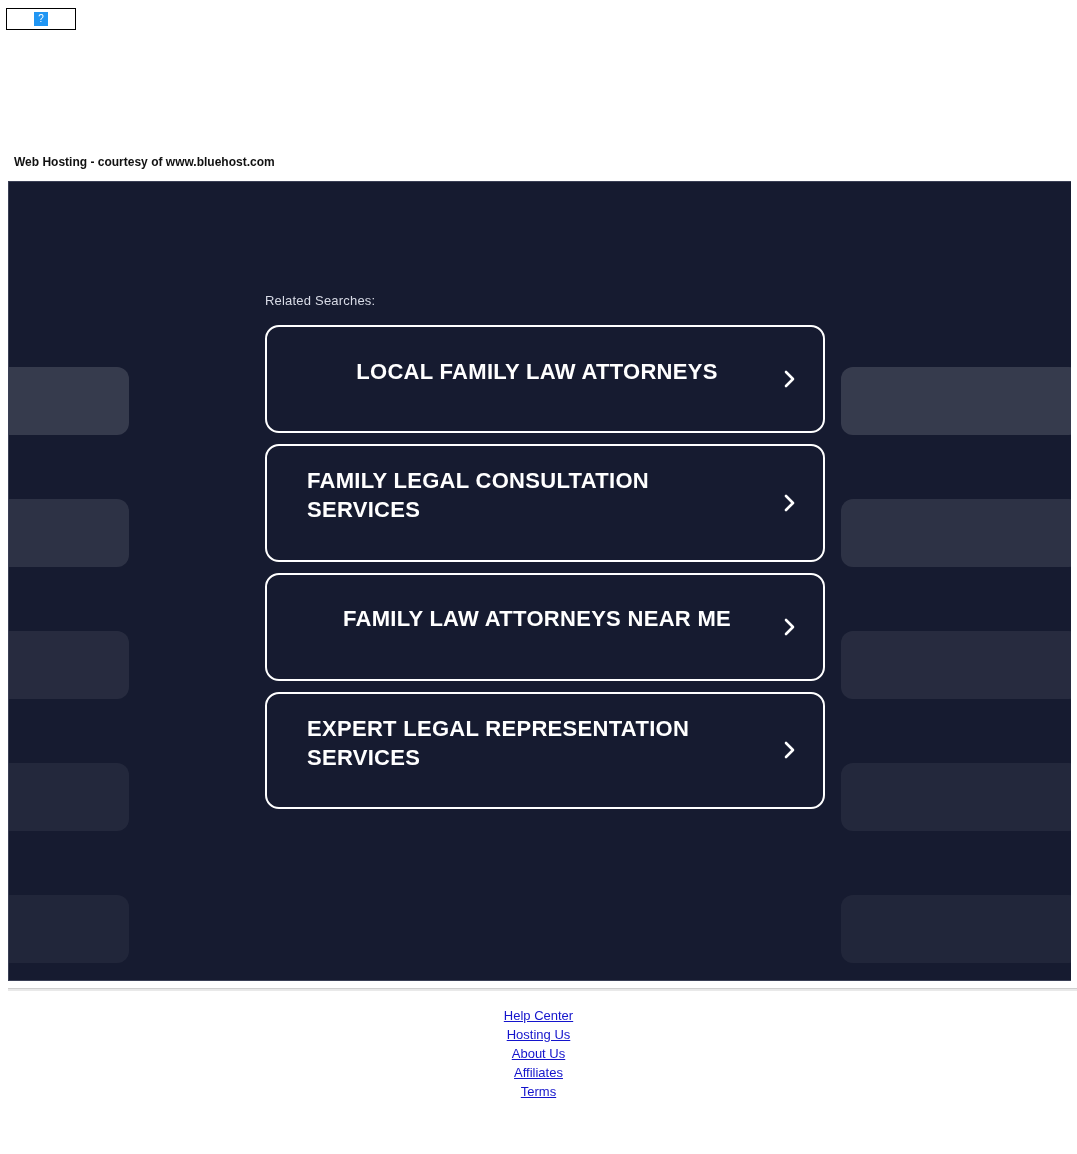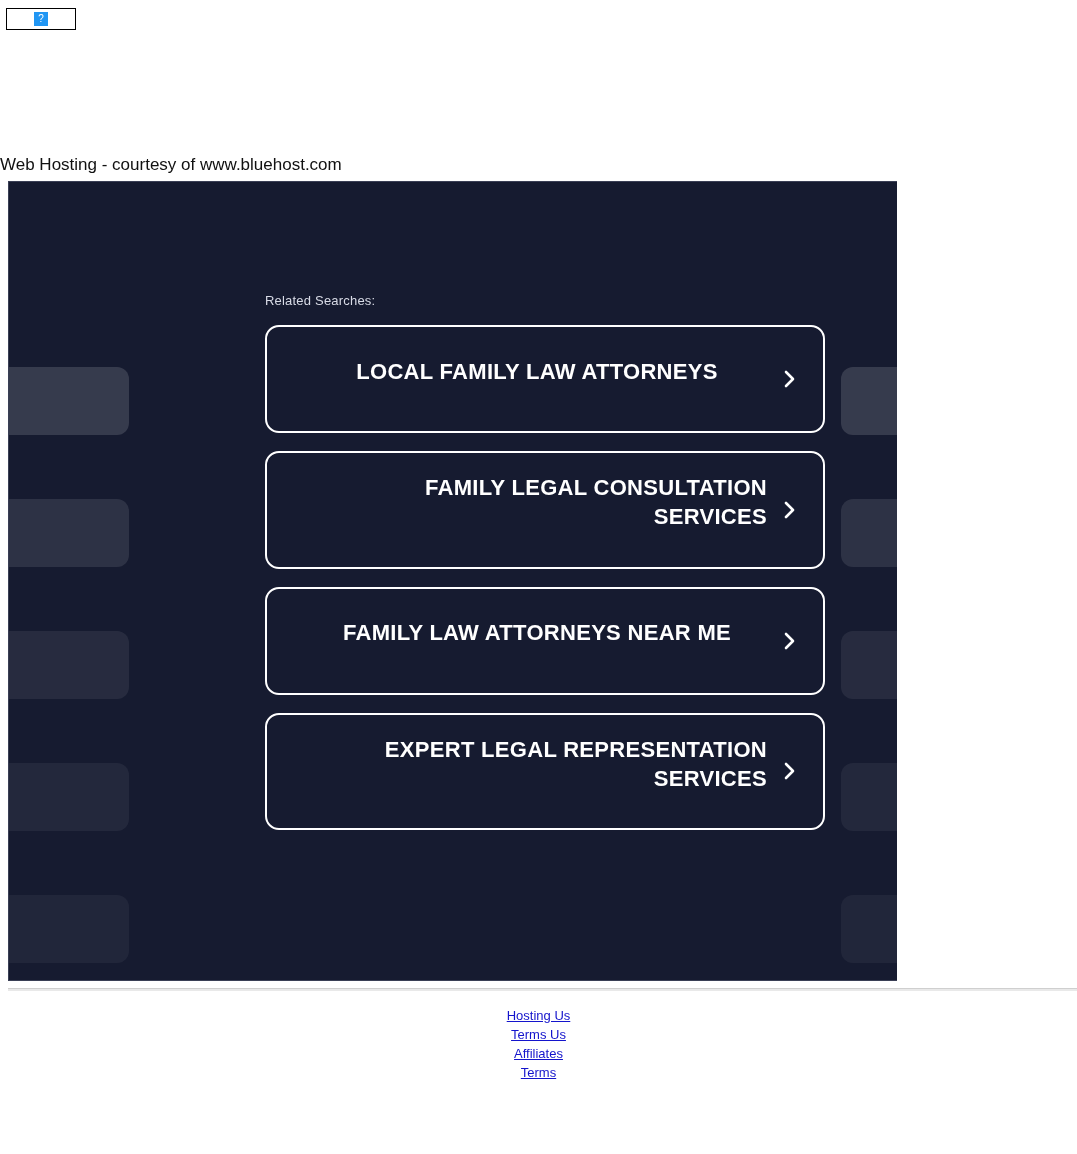--- a/index.html
+++ b/index.html
@@ -40,39 +40,39 @@
     color: #ffffff;
     font-size: 10px;
     line-height: 14px;
     text-align: center;
     font-family: "Liberation Sans", sans-serif;
   }
 
   
   .hosting-credit {
     position: absolute;
-    left: 0;
+    left: 14px;
     top: 155px;
-    font-size: 17px;
-    font-weight: normal;
+    font-size: 12px;
+    font-weight: bold;
     color: #111111;
     white-space: nowrap;
     font-family: "Liberation Sans", sans-serif;
   }
   .hosting-credit .host-link {
     color: #111111;
     text-decoration: none;
   }
 
   
   .dark-panel {
     position: absolute;
     left: 8px;
     top: 181px;
-    width: 889px;
+    width: 1063px;
     height: 800px;
     background: #161b30;
     border-top: 1px solid #3a3f55;
     border-left: 1px solid #3a3f55;
     border-bottom: 1px solid #3a3f55;
     box-sizing: border-box;
     overflow: hidden;
   }
 
   
@@ -119,27 +119,27 @@
     width: 560px;
   }
 
   .card {
     position: relative;
     box-sizing: border-box;
     width: 560px;
     border: 2px solid #ffffff;
     border-radius: 14px;
     background: transparent;
-    margin-bottom: 18px;
+    margin-bottom: 11px;
     padding: 20px 56px 35px 40px;
     min-height: 108px;
     display: flex;
     align-items: center;
     justify-content: center;
-    text-align: right;
+    text-align: left;
     cursor: pointer;
     text-decoration: none;
   }
 
   .card-title {
     color: #ffffff;
     font-size: 22px;
     font-weight: bold;
     line-height: 1.33;
     letter-spacing: 0.3px;
@@ -266,20 +266,21 @@
             </svg>
         </span>
       </a>
 
     </div>
   </div>
 
   <div class="divider"></div>
 
   <div class="footer">
+    <a href="#">Help Center</a>
     <a href="#">Hosting Us</a>
-    <a href="#">Terms Us</a>
+    <a href="#">About Us</a>
     <a href="#">Affiliates</a>
     <a href="#">Terms</a>
   </div>
 
   <div class="bottom-fill"></div>
 </div>
 
 </body></html>

